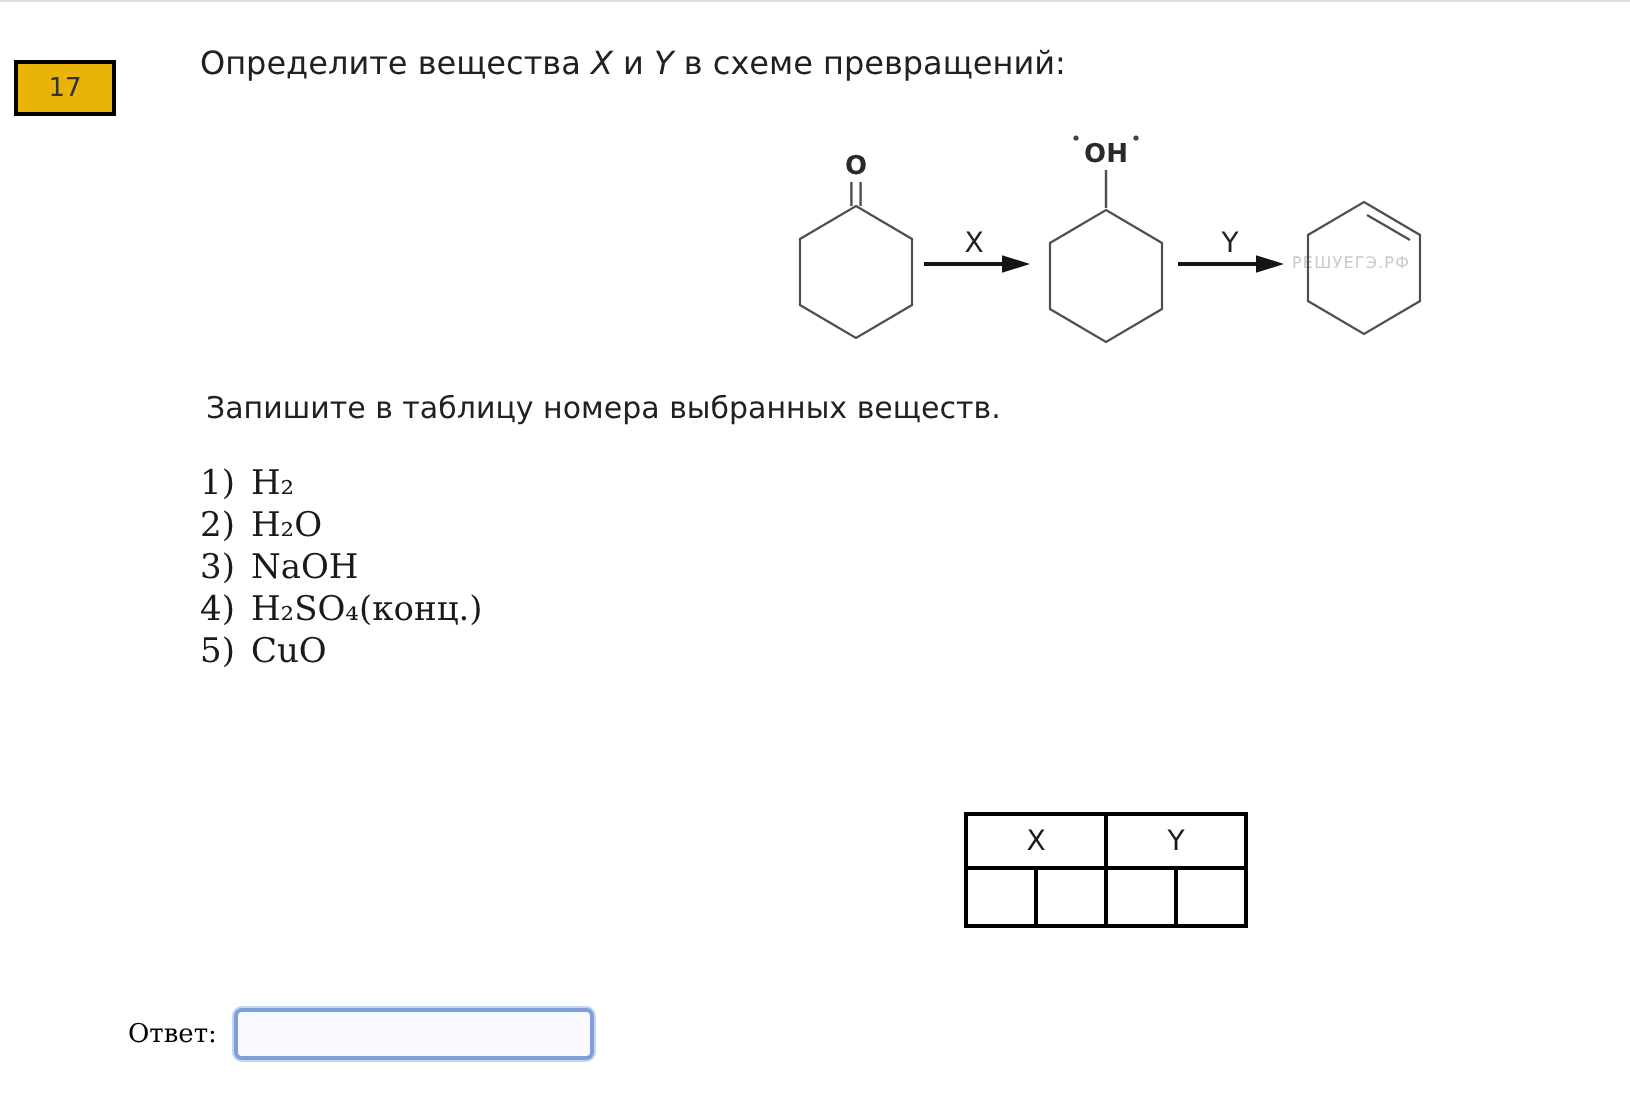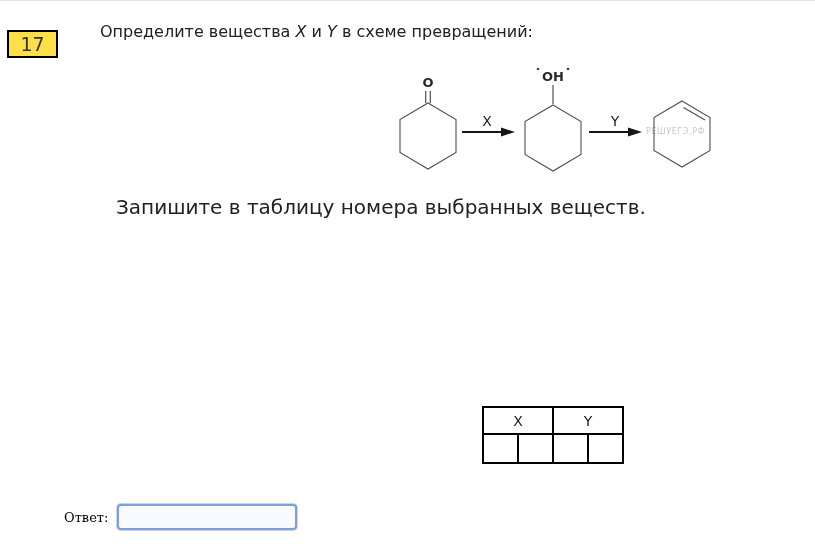--- a/index.html
+++ b/index.html
@@ -13,23 +13,23 @@
     font-family: "DejaVu Sans", "Liberation Sans", sans-serif;
     color: #212121;
     overflow: hidden;
   }
   .qnum-box {
     position: absolute;
     left: 7px; top: 29px;
     width: 51px; height: 28px;
     border: 2px solid #000;
     display: flex; align-items: center; justify-content: center;
-    font-size: 19px;
+    font-size: 13px;
     color: #333;
-    background: #fde047;
+    background: #eab308;
   }
   .qtext {
     position: absolute;
     left: 100px; top: 21px;
     font-size: 16px;
     color: #212121;
     white-space: nowrap;
     text-align: center;
   }
   .qtext .var { font-style: italic; }
@@ -50,22 +50,22 @@
     font-family: "DejaVu Sans", sans-serif;
     font-size: 14px; fill: #222; text-anchor: middle;
   }
   .dot { fill: #444; }
   .watermark-text {
     font-family: "DejaVu Sans", sans-serif;
     font-size: 8px; fill: #c9c9c9; letter-spacing: 0.6px;
   }
   .instr {
     position: absolute;
-    left: 116px;
-    font-size: 20px;
+    left: 103px;
+    font-size: 15px;
     color: #212121;
     white-space: nowrap;
   }
   .instr1 { top: 194px; }
   .instr2 { top: 370px; }
   .substance-list {
     position: absolute;
     left: 100px; top: 231px;
     font-family: "DejaVu Serif", "Liberation Serif", serif;
     font-size: 17px;
@@ -154,20 +154,37 @@
 
     <g>
       <text x="256" y="78" class="watermark-text">РЕШУЕГЭ.РФ</text>
       <polygon class="hex" points="292,45 320,61.5 320,94.5 292,111 264,94.5 264,61.5"></polygon>
       <line class="bond" x1="293.5" y1="51.5" x2="315" y2="64"></line>
     </g>
   </svg>
 
   <div class="instr instr1">Запишите в таблицу номера выбранных веществ.</div>
 
+  <div class="substance-list">
+    <div class="li">
+      <span class="num">1)</span><span>H₂</span>
+    </div>
+    <div class="li">
+      <span class="num">2)</span><span>H₂O</span>
+    </div>
+    <div class="li">
+      <span class="num">3)</span><span>NaOH</span>
+    </div>
+    <div class="li">
+      <span class="num">4)</span><span>H₂SO₄(конц.)</span>
+    </div>
+    <div class="li">
+      <span class="num">5)</span><span>CuO</span>
+    </div>
+  </div>
 
 
   <table class="answer-table">
     <tbody>
         <tr>
       <th colspan="2">X</th>
       <th colspan="2">Y</th>
     </tr>
     <tr>
       <td></td>

